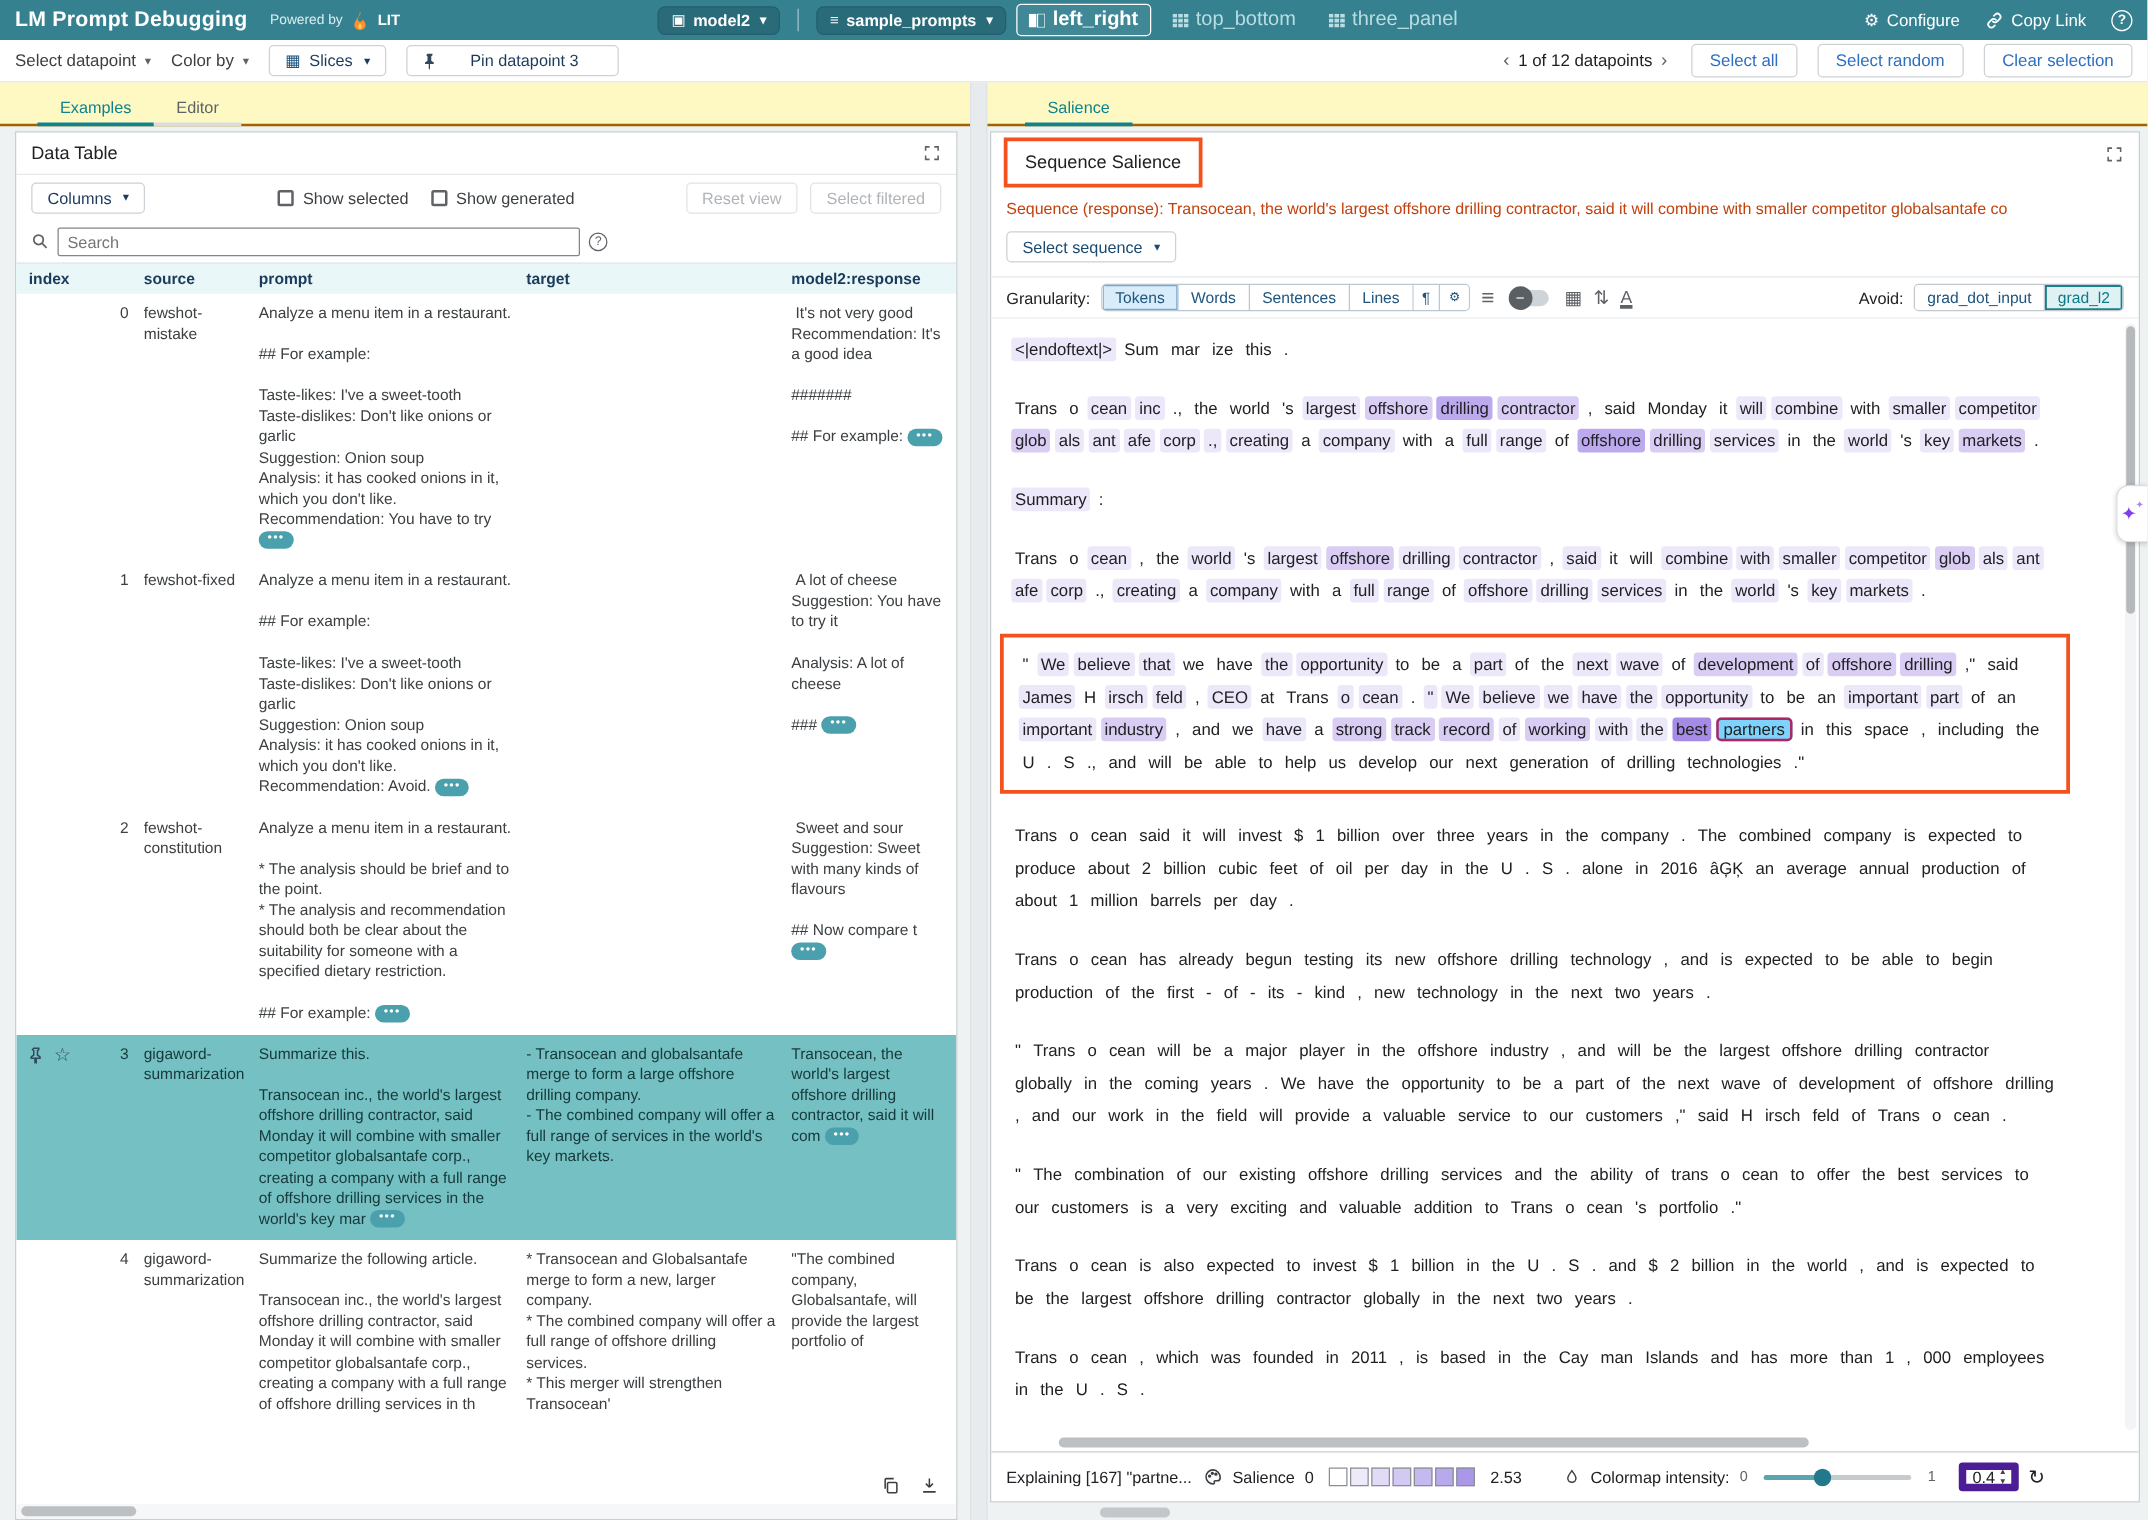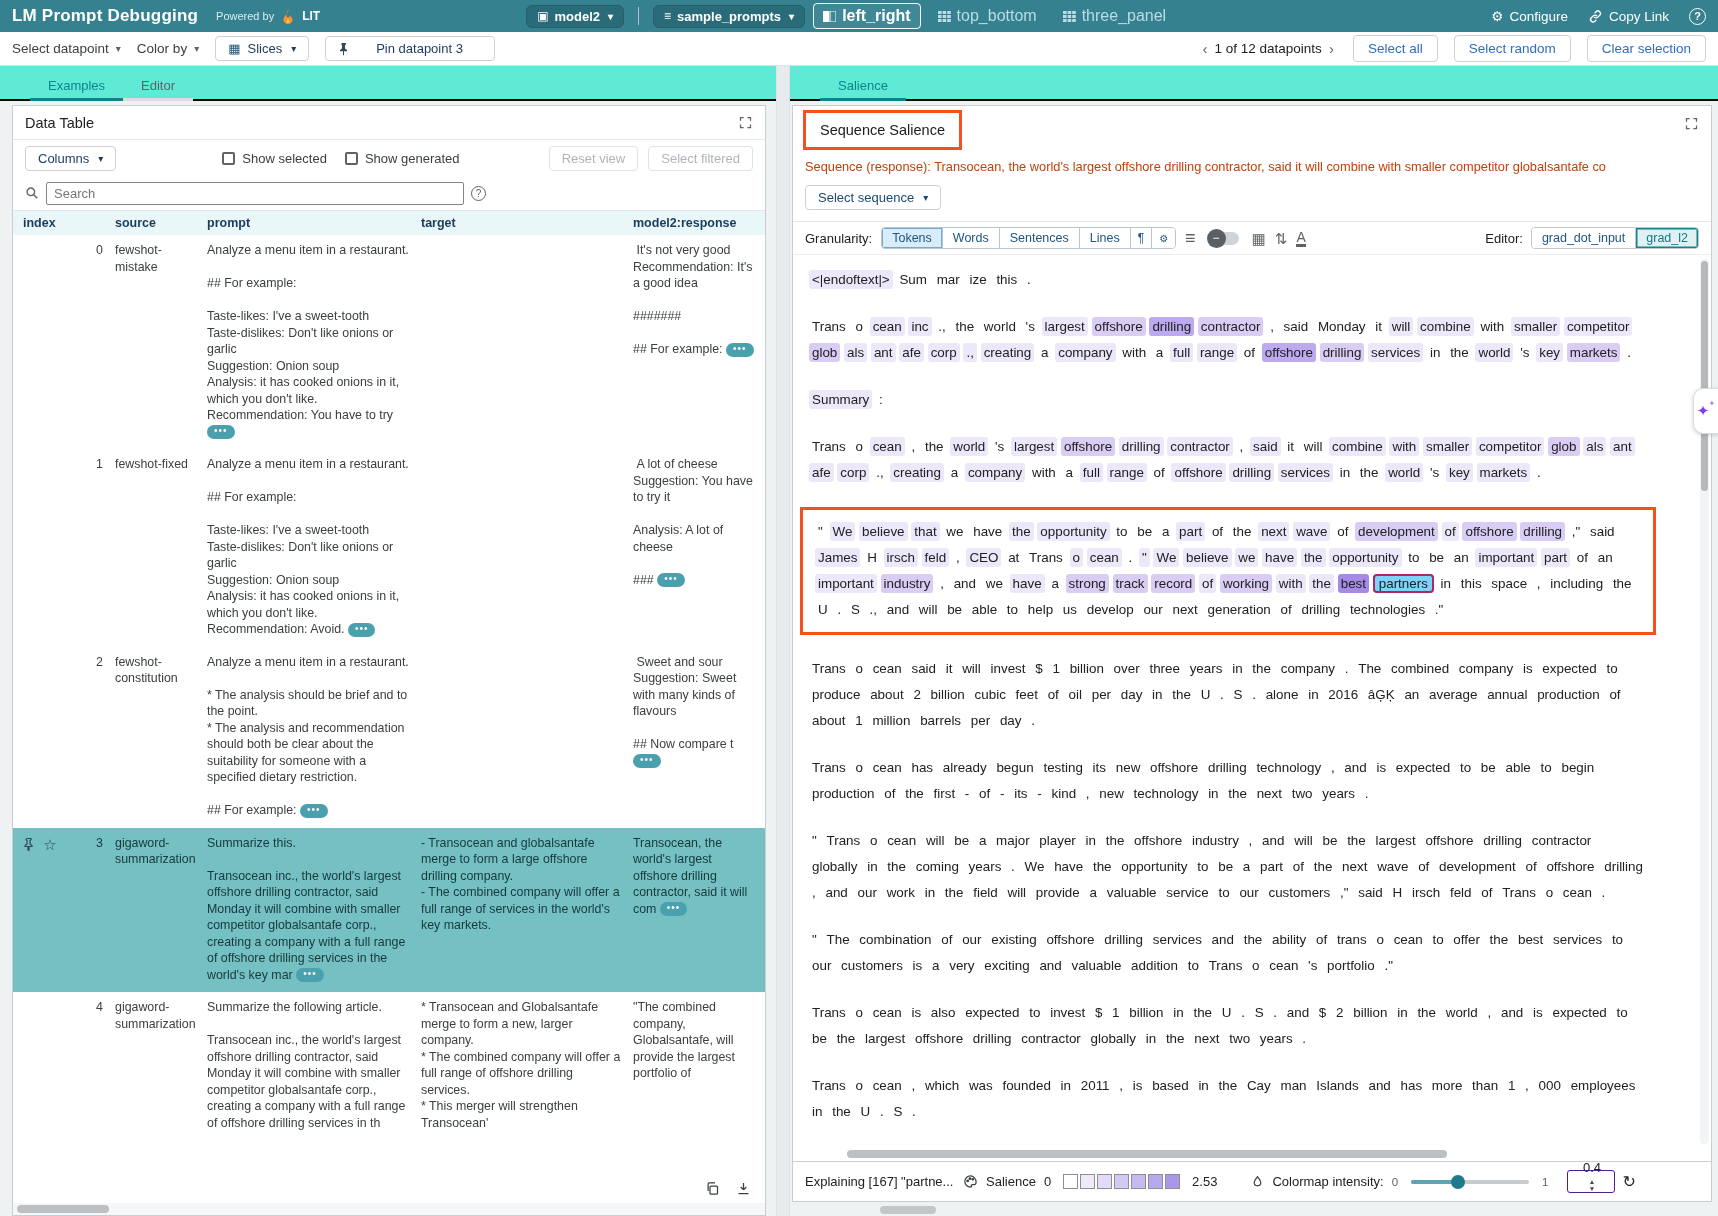--- a/index.html
+++ b/index.html
@@ -28,21 +28,21 @@
   .btn.blue { color:#2d6fc1; font-size:13.5px; padding:5px 14px; }
   .pager { margin-left:auto; display:flex; align-items:center; gap:4px; color:#202124; font-size:13.5px; }
   .chev { color:#5f6368; font-size:15px; cursor:pointer; padding:0 3px; }
 
   
   .main { display:flex; height:1150px; }
   .left-col { width:776px; display:flex; flex-direction:column; }
   .gutter { width:14px; background:#e7ebed; border-left:1px solid #dde2e4; border-right:1px solid #dde2e4; }
   .right-col { flex:1; display:flex; flex-direction:column; position:relative; }
 
-  .tabbar { height:35px; display:flex; align-items:flex-end; padding-left:30px; background:#5eead4; border-bottom:2px solid #000000; flex:none; }
+  .tabbar { height:35px; display:flex; align-items:flex-end; padding-left:30px; background:#fef9c3; border-bottom:2px solid #a16207; flex:none; }
   .tab { padding:8px 18px 5px; font-size:13px; cursor:pointer; border-bottom:3px solid transparent; margin-bottom:-2px; color:#5f6368; }
   .tab.active { color:#0e8390; border-bottom-color:#0e8390; }
   .tab.inactive { border-bottom-color:#d9dde0; }
 
   .card { background:#fff; border:1px solid #c9ced2; display:flex; flex-direction:column; overflow:hidden; }
   .left-col .card { margin:4px 10px 0 12px; height:1156px; }
   .right-col .card { margin:4px 6px 0 2px; flex:1; }
 
   .card-h { min-height:34px; display:flex; align-items:center; padding:0 12px; font-size:14.5px; color:#202124; border-bottom:1px solid #e6e9ea; flex:none; }
   .expand { margin-left:auto; color:#5f6368; cursor:pointer; display:flex; }
@@ -110,21 +110,21 @@
   .inner-hscroll { height:13px; position:relative; margin:0 10px; flex:none; }
   .inner-hscroll .hthumb { left:44px; width:600px; }
 
   .sal-foot { height:40px; border-top:1px solid #c9ced2; display:flex; align-items:center; padding:0 12px; gap:8px; font-size:13px; color:#202124; flex:none; }
   .explaining { width:150px; white-space:nowrap; overflow:hidden; flex:none; }
   .swatches { display:flex; gap:2px; margin:0 4px; }
   .sw { width:15px; height:15px; border:1px solid #8a8f94; }
   .slider { width:118px; height:4px; background:#c8cbcd; border-radius:2px; position:relative; margin:0 5px; cursor:pointer; }
   .slider .fill { position:absolute; left:0; top:0; height:4px; width:40%; background:#5ba4b0; border-radius:2px; }
   .slider .sthumb { position:absolute; left:calc(40% - 7px); top:-5px; width:14px; height:14px; background:#23798c; border-radius:50%; }
-  .numin { border:1px solid #4c1d95; border-radius:3px; height:23px; width:48px; display:flex; align-items:center; justify-content:flex-end; padding:0 3px 0 6px; gap:3px; font-size:13px;flex-direction:column; }
+  .numin { border:6px solid #4c1d95; border-radius:3px; height:23px; width:48px; display:flex; align-items:center; justify-content:flex-end; padding:0 3px 0 6px; gap:3px; font-size:13px; }
   .spin { display:flex; flex-direction:column; font-size:6.5px; color:#444; line-height:1.1; cursor:pointer; }
   .outer-scroll { height:12px; position:relative; margin:2px 6px 0 2px; }
   .outer-scroll .hthumb { left:88px; width:56px; background:#c4c7ca; }
   .mut { color:#5f6368; }
   svg { display:block; }
 </style>
 </head>
 <body>
 
 <header class="topbar">
@@ -427,21 +427,21 @@
         <span class="ic" style="font-size:18px;">≡</span>
         <span class="switch">
             <span class="knob">
               <span>−</span>
             </span>
           </span>
         <span class="ic">▦</span>
         <span class="ic">⇅</span>
         <span class="ic underA">A</span>
         <div class="gran-right">
-          <span>Editor:</span>
+          <span>Avoid:</span>
           <div class="seg" style="border-color:#c3c8cc;">
             <div class="seg-btn" style="border-right-color:#c3c8cc;">grad_dot_input</div>
             <div class="seg-btn teal">grad_l2</div>
           </div>
         </div>
       </div>
       <div class="tokarea" id="tokarea">
         <div class="vscroll">
             <div class="vthumb"></div>
           </div>

